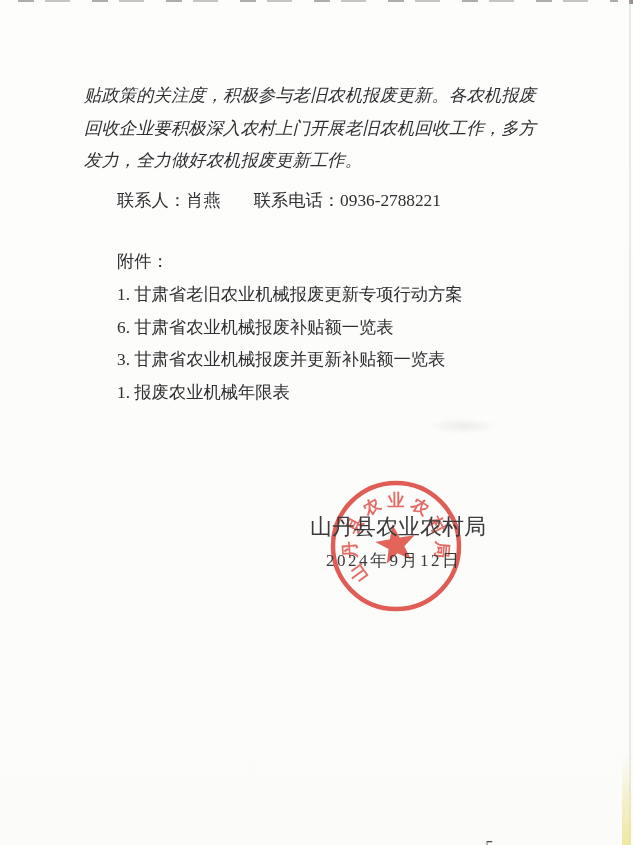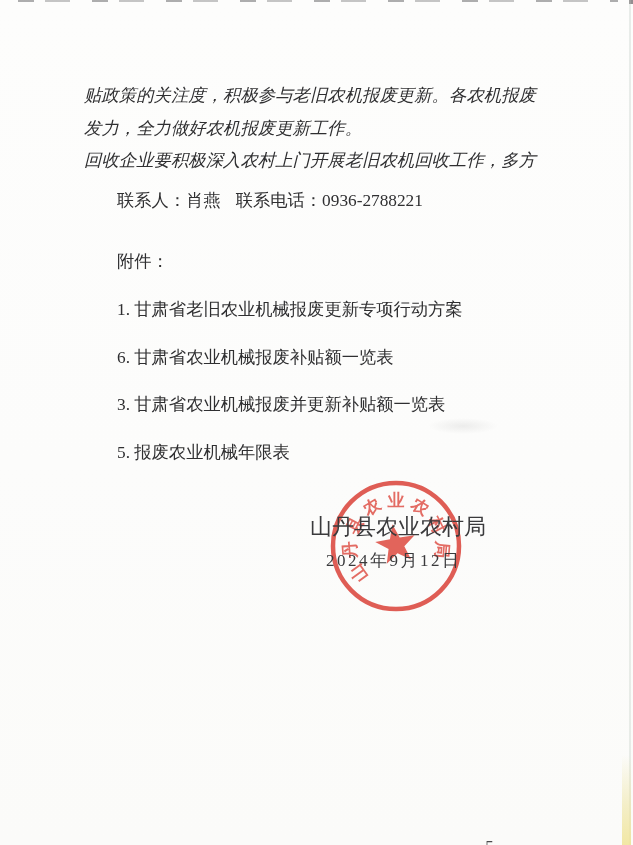--- a/index.html
+++ b/index.html
@@ -33,29 +33,29 @@
   .body-text{
     position:absolute;left:84px;top:80px;width:470px;
     font-size:17.3px;line-height:32.6px;color:#2f2f31;
     letter-spacing:0.1px;
     font-style:italic;
   }
   .contact-line{
     position:absolute;left:117px;top:184px;height:33px;line-height:33px;
     font-size:17.3px;color:#2f2f31;white-space:nowrap;
   }
-  .contact-name{margin-right:15px;}
+  .contact-name{margin-right:33px;}
   .attachments{
     position:absolute;left:117px;top:246px;
     font-size:17.3px;line-height:32.8px;color:#2f2f31;
     display:flex;flex-direction:column;align-items:flex-start;
   }
   .attachments-label{white-space:nowrap;width:51px;flex:0 0 auto;}
   .attachment-items{display:flex;flex-direction:column;}
-  .attachment-item{white-space:nowrap;margin-top:15px;}
+  .attachment-item{white-space:nowrap;}
   
   .seal{position:absolute;left:314px;top:464px;width:164px;height:164px;z-index:1;}
   .signature-org{
     position:absolute;left:310px;top:517px;z-index:2;
     font-size:22px;line-height:19px;color:#3a3a3c;white-space:nowrap;letter-spacing:0px;
   }
   .signature-date{
     position:absolute;left:326px;top:551px;z-index:2;
     font-size:17px;line-height:19px;color:#3a3a3c;white-space:nowrap;letter-spacing:2.5px;
   }
@@ -74,35 +74,35 @@
 <div class="page">
 
   <div class="scan-top-edge"></div>
   <div class="scan-corner-mark"></div>
   <div class="scan-right-edge"></div>
   <div class="scan-yellow-strip"></div>
   <div class="scan-smudge"></div>
 
   <div class="body-text">
     <div>贴政策的关注度，积极参与老旧农机报废更新。各农机报废</div>
+    <div>回收企业要积极深入农村上门开展老旧农机回收工作，多方</div>
     <div>发力，全力做好农机报废更新工作。</div>
-    <div>回收企业要积极深入农村上门开展老旧农机回收工作，多方</div>
   </div>
 
   <div class="contact-line">
     <span>联系人：</span><span class="contact-name">肖燕</span><span>联系电话：</span><span>0936-2788221</span>
   </div>
 
   <div class="attachments">
     <div class="attachments-label">附件：</div>
     <div class="attachment-items">
       <div class="attachment-item">1. 甘肃省老旧农业机械报废更新专项行动方案</div>
       <div class="attachment-item">6. 甘肃省农业机械报废补贴额一览表</div>
       <div class="attachment-item">3. 甘肃省农业机械报废并更新补贴额一览表</div>
-      <div class="attachment-item">5. 报废农业机械年限表</div>
+      <div class="attachment-item">1. 报废农业机械年限表</div>
     </div>
   </div>
 
   <svg class="seal" viewBox="0 0 164 164" xmlns="http://www.w3.org/2000/svg">
     <circle cx="82" cy="82" r="63" fill="none" stroke="#dc4b42" stroke-width="4.5" opacity="0.9"></circle>
     <polygon points="0,-21 4.94,-6.8 19.97,-6.49 7.99,2.6 12.34,16.99 0,8.4 -12.34,16.99 -7.99,2.6 -19.97,-6.49 -4.94,-6.8" transform="translate(82,81) rotate(-10)" fill="#df5349" opacity="0.9"></polygon>
     <text text-anchor="middle" dominant-baseline="central" transform="translate(82,82) rotate(-126) translate(0,-46)">山</text>
     <text text-anchor="middle" dominant-baseline="central" transform="translate(82,82) rotate(-94.5) translate(0,-46)">丹</text>
     <text text-anchor="middle" dominant-baseline="central" transform="translate(82,82) rotate(-63) translate(0,-46)">县</text>
     <text text-anchor="middle" dominant-baseline="central" transform="translate(82,82) rotate(-31.5) translate(0,-46)">农</text>

